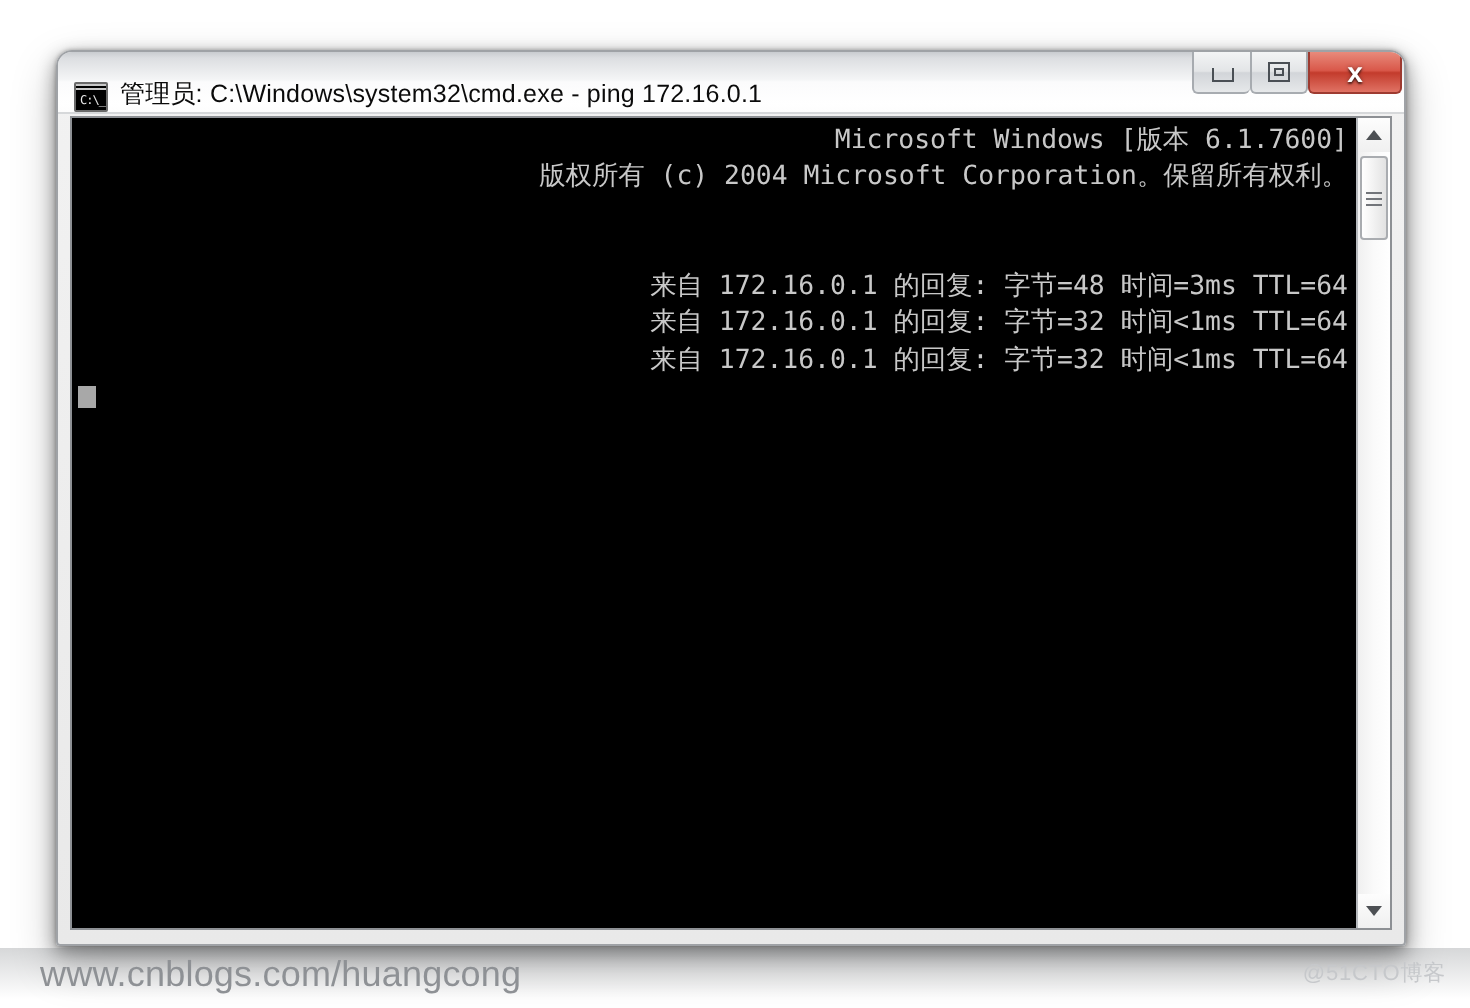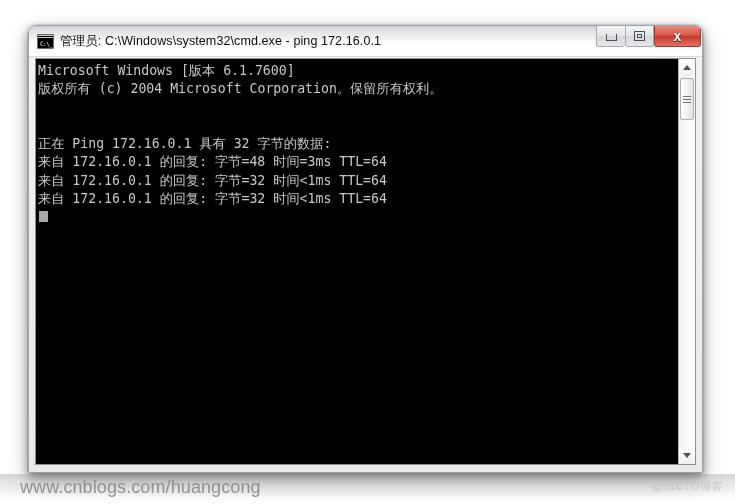--- a/index.html
+++ b/index.html
@@ -35,21 +35,21 @@
   
   #title-bar {
     position: relative;
     height: 31px;
     border-radius: 7px 7px 0 0;
     background: linear-gradient(to bottom,
        #c9ccd0 0%, #dcdee1 10%, #f4f5f6 46%,
        #fbfbfc 50%, #ffffff 86%, #fdfdfd 100%);
     border-bottom: 1px solid #d6d8da;
     display: flex;
-    align-items: center;
+    align-items: flex-end;
     padding-left: 8px;
     box-sizing: border-box;
     overflow: hidden;
   }
 
   
   #cmd-icon {
     width: 17px;
     height: 15px;
     flex: 0 0 auto;
@@ -161,20 +161,21 @@
     box-shadow: inset 1px 1px 2px rgba(0,0,0,0.5);
     box-sizing: border-box;
   }
 
   #console {
     flex: 1 1 auto;
     background: #000000;
     padding: 3px 4px 0 2px;
     overflow: hidden;
     box-sizing: border-box;
+    text-align: right;
   }
   .console-line {
     font-family: "DejaVu Sans Mono", "Liberation Mono", monospace;
     font-size: 13.2px;
     line-height: 18.3px;
     color: #c8c8c8;
     white-space: pre;
     letter-spacing: 0px;
   }
   .console-line.blank {
@@ -294,21 +295,20 @@
     </div>
   </div>
 
   <div id="client-area">
 
     <div id="console">
       <div class="console-line">Microsoft Windows [版本 6.1.7600]</div>
       <div class="console-line">版权所有 (c) 2004 Microsoft Corporation。保留所有权利。</div>
       <div class="console-line blank">&nbsp;</div>
       <div class="console-line blank">&nbsp;</div>
-      <div class="console-line">正在 Ping 172.16.0.1 具有 32 字节的数据:</div>
       <div class="console-line">来自 172.16.0.1 的回复: 字节=48 时间=3ms TTL=64</div>
       <div class="console-line">来自 172.16.0.1 的回复: 字节=32 时间&lt;1ms TTL=64</div>
       <div class="console-line">来自 172.16.0.1 的回复: 字节=32 时间&lt;1ms TTL=64</div>
       <div id="cursor-block"></div>
     </div>
 
     <div id="scrollbar">
       <div class="sb-btn">
         <span class="sb-arrow up"></span>
       </div>

